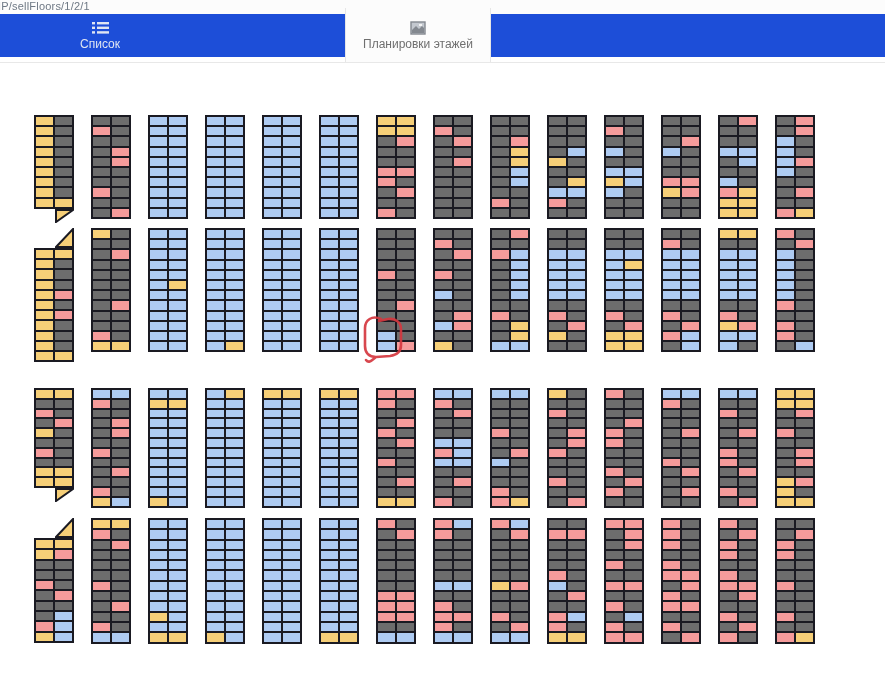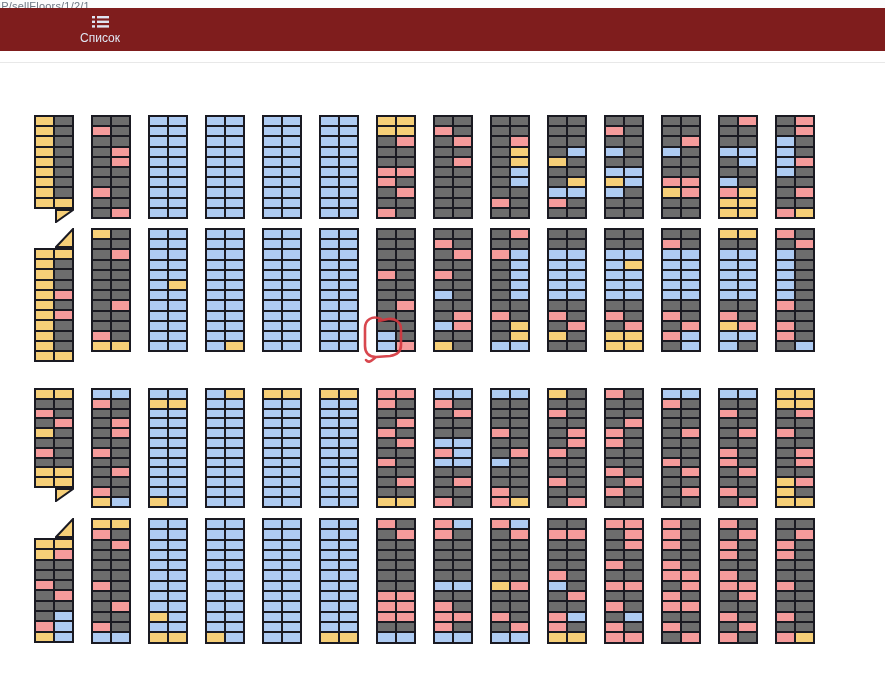--- a/index.html
+++ b/index.html
@@ -2,21 +2,21 @@
 <html><head>
 <meta charset="utf-8">
 <style>
   html,body{margin:0;padding:0;background:#fff;}
   .screen{position:relative;width:885px;height:699px;background:#fff;overflow:hidden;
           font-family:"Liberation Sans",sans-serif;}
   
   .url-strip{position:absolute;left:0;top:0;width:100%;height:14px;background:#fcfcfc;}
   .url-text{position:absolute;left:-2px;top:0;font-size:11px;color:#6e7884;letter-spacing:.2px;white-space:nowrap;}
   
-  .navbar{position:absolute;left:0;top:8px;width:100%;height:43px;background:#7f1d1d;}
+  .navbar{position:absolute;left:0;top:14px;width:100%;height:43px;background:#1d4ed8;}
   .tab{position:absolute;top:0;height:43px;display:flex;flex-direction:column;align-items:center;justify-content:center;gap:3px;cursor:pointer;}
   .tab .lbl{font-size:12px;color:#dfe5f2;line-height:1;}
   .tab.active{top:-6px;height:54px;background:#fcfcfc;border-left:1px solid #e6e6e6;border-right:1px solid #e6e6e6;}
   .tab.active .lbl{color:#6f6f6f;}
   .tab1{left:52px;width:96px;}
   .tab2{left:214px;width:108px;}
   .tab3{left:345px;width:144px;}
   .divider{position:absolute;left:0;top:62px;width:100%;height:0;border-top:1px solid #e8e8e8;}
   
   .band{position:absolute;left:34px;display:flex;gap:17px;align-items:flex-start;}
@@ -44,20 +44,28 @@
       <svg width="17" height="14" viewBox="0 0 17 14">
         <rect x="0" y="1" width="3" height="2.4" fill="#dfe5f2"></rect>
           <rect x="5" y="1" width="12" height="2.4" fill="#dfe5f2"></rect>
         <rect x="0" y="5.6" width="3" height="2.4" fill="#dfe5f2"></rect>
           <rect x="5" y="5.6" width="12" height="2.4" fill="#dfe5f2"></rect>
         <rect x="0" y="10.2" width="3" height="2.4" fill="#dfe5f2"></rect>
           <rect x="5" y="10.2" width="12" height="2.4" fill="#dfe5f2"></rect>
       </svg>
       <span class="lbl">Список</span>
     </div>
+    <div class="tab tab3 active">
+      <svg width="16" height="14" viewBox="0 0 16 14">
+        <rect x="1" y="1" width="14" height="12" fill="#c3c8cf" stroke="#83888f" stroke-width="1.4"></rect>
+        <polygon points="2,9 6,5 9,8 12,5 14,7 14,12 2,12" fill="#83888f"></polygon>
+        <rect x="9" y="3" width="3" height="2" fill="#f2f2f2"></rect>
+      </svg>
+      <span class="lbl">Планировки этажей</span>
+    </div>
   </div>
 
   <div class="divider"></div>
 
   <div id="bands">
       <div class="band band1" style="top: 115px;">
         <div class="strip-wrap">
           <div class="strip">
             <div class="cell" style="background: rgb(246, 207, 120);"></div>
             <div class="cell" style="background: rgb(109, 109, 109);"></div>

